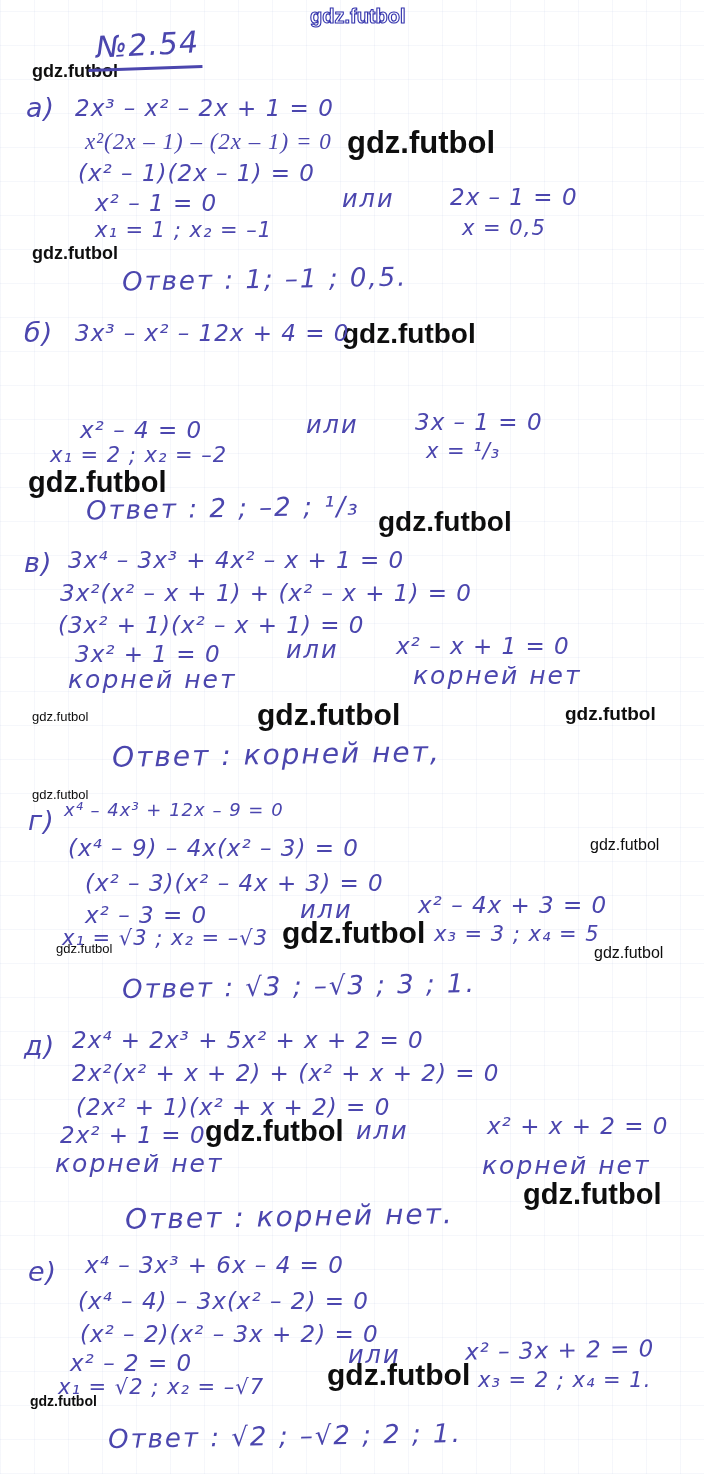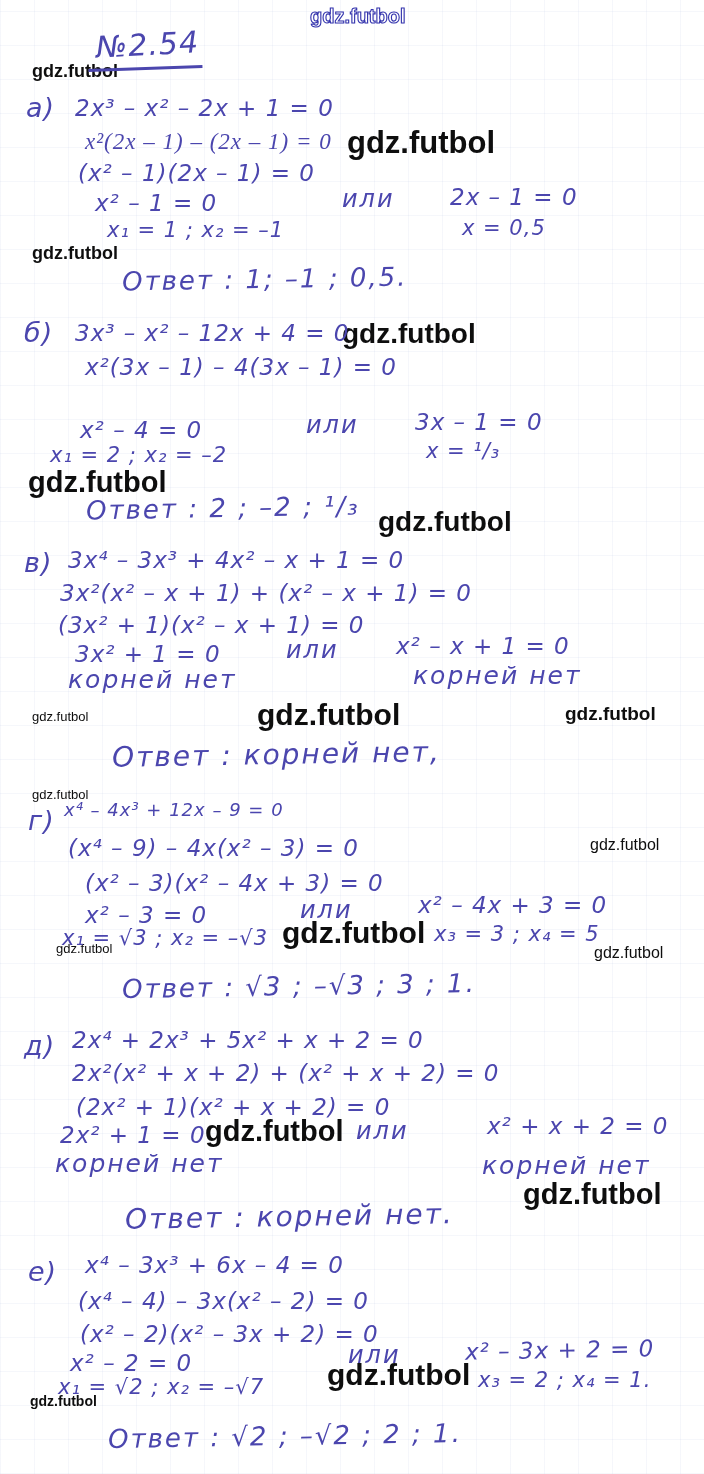--- a/index.html
+++ b/index.html
@@ -77,27 +77,26 @@
   <div class="ink" style="left:96px; top:28px; font-size:30px; transform:rotate(-3deg);">№2.54</div>
   <div class="underline" style="left:88px; top:40px; width:114px; height:27px;"></div>
 
   <div class="ink" style="left:26px; top:93px;  font-size:27px;">а)</div>
   <div class="ink" style="left:75px; top:96px;  font-size:23px;">2x³ – x² – 2x + 1 = 0</div>
   <div class="ink" style="left:85px; top:129px; font-size:23px;font-family:Liberation Serif, serif;">x²(2x – 1) – (2x – 1) = 0</div>
   <div class="ink" style="left:78px; top:161px; font-size:23px;">(x² – 1)(2x – 1) = 0</div>
   <div class="ink" style="left:95px; top:191px; font-size:23px;">x² – 1 = 0</div>
   <div class="ink cursive" style="left:342px; top:186px; font-size:24px;">или</div>
   <div class="ink" style="left:450px; top:185px; font-size:23px;">2x – 1 = 0</div>
-  <div class="ink" style="left:95px; top:219px; font-size:21px;margin-left:12px;">x₁ = 1 ; x₂ = –1</div>
+  <div class="ink" style="left:95px; top:219px; font-size:21px;">x₁ = 1 ; x₂ = –1</div>
   <div class="ink" style="left:462px; top:217px; font-size:21px;">x = 0,5</div>
   <div class="ink cursive" style="left:122px; top:265px; font-size:26px; transform:rotate(-1deg);">Ответ :  1; –1 ;  0,5.</div>
 
   <div class="ink" style="left:24px; top:318px; font-size:27px;">б)</div>
   <div class="ink" style="left:75px; top:321px; font-size:23px;">3x³ – x² – 12x + 4 = 0</div>
-  <div class="ink" style="left:85px; top:355px; font-size:23px;">x²(3x – 1) – 4(3x – 1) = 0</div>
   <div class="ink" style="left:80px; top:418px; font-size:23px;">x² – 4 = 0</div>
   <div class="ink cursive" style="left:306px; top:412px; font-size:24px;">или</div>
   <div class="ink" style="left:415px; top:410px; font-size:23px;">3x – 1 = 0</div>
   <div class="ink" style="left:50px; top:444px; font-size:21px;">x₁ = 2 ;  x₂ = –2</div>
   <div class="ink" style="left:426px; top:440px; font-size:21px;">x = ¹/₃</div>
   <div class="ink cursive" style="left:86px; top:494px; font-size:26px; transform:rotate(-1deg);">Ответ :  2 ; –2 ;  ¹/₃</div>
 
   <div class="ink" style="left:24px; top:548px; font-size:27px;">в)</div>
   <div class="ink" style="left:68px; top:548px; font-size:23px;">3x⁴ – 3x³ + 4x² – x + 1 = 0</div>
   <div class="ink" style="left:60px; top:581px; font-size:23px;">3x²(x² – x + 1) + (x² – x + 1) = 0</div>

